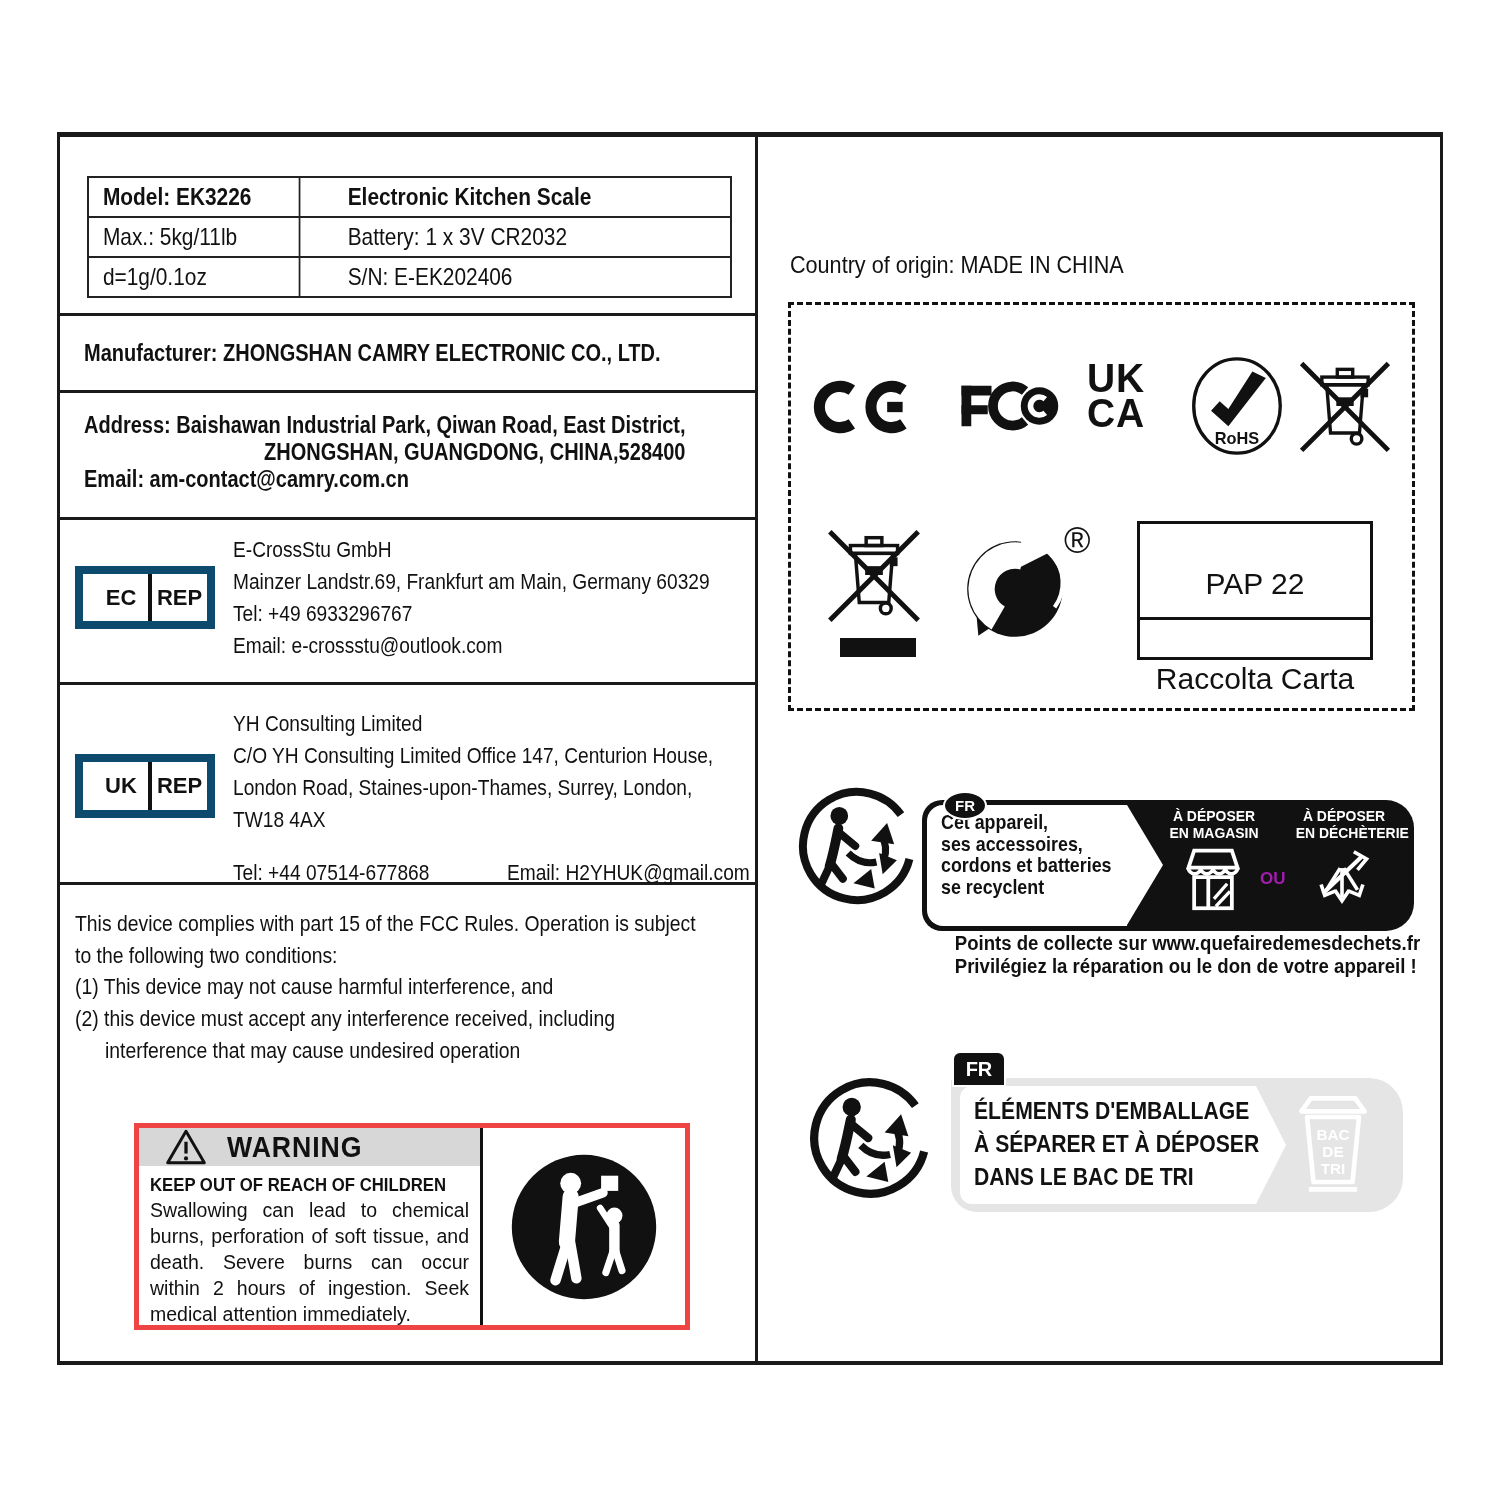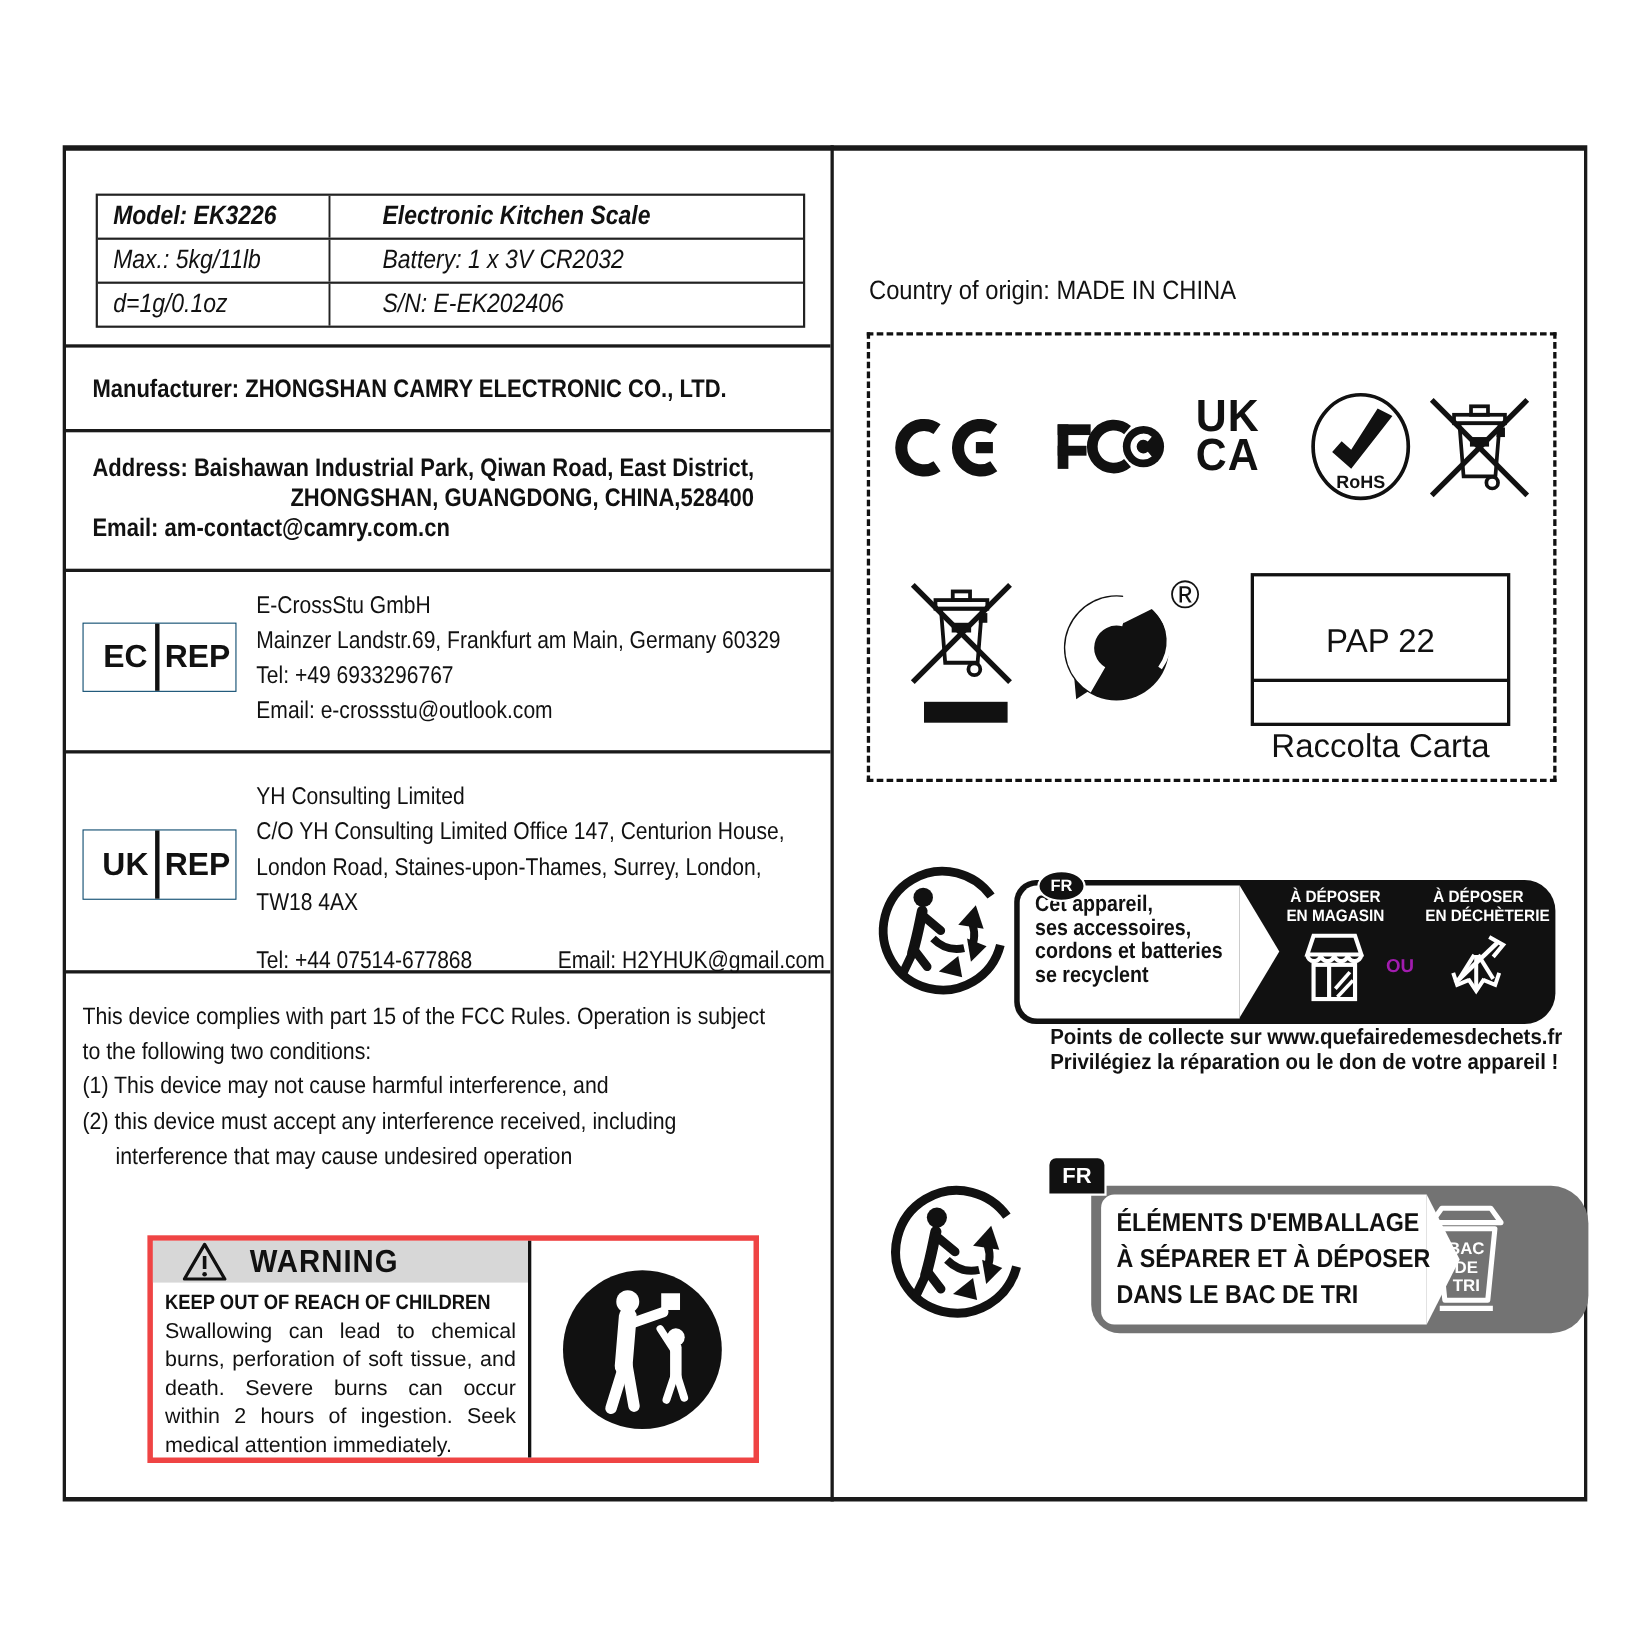--- a/index.html
+++ b/index.html
@@ -10,26 +10,26 @@
   .cx{transform:scaleX(.87);transform-origin:0 50%;white-space:nowrap;}
   .cx9{transform:scaleX(.9);transform-origin:0 50%;white-space:nowrap;}
   .cxc{transform:scaleX(.93);transform-origin:50% 50%;white-space:nowrap;}
   .cxr{transform:scaleX(.93);transform-origin:100% 50%;white-space:nowrap;}
   .frame{left:57px;top:132px;width:1386px;height:1233px;box-sizing:border-box;
          border:3px solid #1a1a1a;border-top-width:5px;border-bottom-width:4px;}
   .vline{left:755px;top:132px;width:3px;height:1233px;background:#1a1a1a;}
   .hline{left:60px;width:695px;height:3px;background:#1a1a1a;}
   
   .spec{left:87px;top:176px;width:641px;border:2px solid #222;}
-  .spec-row{display:flex;height:38px;line-height:38px;font-size:24px;font-style:italic;}
+  .spec-row{display:flex;height:38px;line-height:38px;font-size:24px;}
   .spec-row + .spec-row{border-top:2px solid #222;}
   .spec-c1{width:243px;border-right:2px solid #222;padding-left:16px;box-sizing:border-box;}
   .spec-c2{flex:1;padding-left:18px;}
   
-  .repbox{display:flex;box-sizing:border-box;border:1px solid #0c4a6e;font-weight:bold;font-size:29px;text-align:center;padding-left:11px;}
+  .repbox{display:flex;box-sizing:border-box;border:8px solid #0c4a6e;font-weight:bold;font-size:22px;text-align:center;padding-left:11px;}
   .repbox .c1{width:54px;border-right:4px solid #111;display:flex;align-items:center;justify-content:center;}
   .repbox .c2{flex:1;display:flex;align-items:center;justify-content:center;text-align:center;}
   .replines div{height:32px;line-height:32px;font-size:22px;}
   
   .warn{left:134px;top:1123px;width:546px;height:197px;border:5px solid #ef4444;display:flex;box-sizing:content-box;}
   .warn-left{width:341px;border-right:3px solid #111;display:flex;flex-direction:column;}
   .warn-head{height:46px;background:#d7d7d7;display:flex;align-items:center;padding-left:26px;gap:20px;}
   .warn-title{font-size:29px;font-weight:bold;letter-spacing:1px;transform:scaleX(.92);transform-origin:0 50%;}
   .warn-body{padding:5px 11px 0 11px;}
   .warn-sub{font-size:19px;font-weight:bold;transform:scaleX(.88);transform-origin:0 50%;white-space:nowrap;margin:3px 0 2px 0;}
@@ -44,21 +44,21 @@
   
   .devlabel{left:922px;top:800px;width:492px;height:131px;background:#111;border-radius:20px 28px 28px 20px;}
   .devwhite{left:5px;top:5px;width:200px;height:121px;background:#fff;border-radius:16px 0 0 16px;position:absolute;}
   .devwhite:after{content:"";position:absolute;left:200px;top:0;width:0;height:0;
       border-top:60.5px solid transparent;border-bottom:60.5px solid transparent;border-left:36px solid #fff;}
   .devtext{padding:6px 0 0 14px;position:relative;z-index:2;}
   .devtext div{font-size:20.5px;font-weight:bold;line-height:21.5px;transform:scaleX(.87);transform-origin:0 50%;white-space:nowrap;}
   .frbadge{left:943px;top:791px;width:40px;height:25px;background:#111;border:2.5px solid #fff;border-radius:50%;
       color:#fff;font-weight:bold;font-size:15px;display:flex;align-items:center;justify-content:center;z-index:3;}
   .blkcol{color:#fff;text-align:center;font-weight:bold;font-size:15px;line-height:16.5px;}
-  .pkglabel{left:992px;top:1078px;width:452px;height:134px;background:#737373;border-radius:4px 34px 34px 26px;}
+  .pkglabel{left:951px;top:1078px;width:452px;height:134px;background:#e5e5e5;border-radius:4px 34px 34px 26px;}
   .pkgtab{left:952px;top:1051px;width:50px;height:32px;background:#111;border:2.5px solid #fff;border-radius:8px 8px 0 0;
       color:#fff;font-weight:bold;font-size:20px;display:flex;align-items:center;justify-content:center;}
   .pkgwhite{left:9px;top:8px;width:296px;height:118px;background:#fff;border-radius:12px 0 0 12px;position:absolute;}
   .pkgwhite:after{content:"";position:absolute;left:296px;top:0;width:0;height:0;
       border-top:59px solid transparent;border-bottom:59px solid transparent;border-left:30px solid #fff;}
   .pkgtext{padding:9px 0 0 14px;position:relative;z-index:2;}
   .pkgtext div{font-size:23.5px;font-weight:bold;line-height:33px;transform:scaleX(.9);transform-origin:0 50%;white-space:nowrap;}
   .collect{left:920px;top:932px;width:496px;text-align:right;font-weight:bold;font-size:20px;line-height:22.5px;}
 </style>
 </head>

